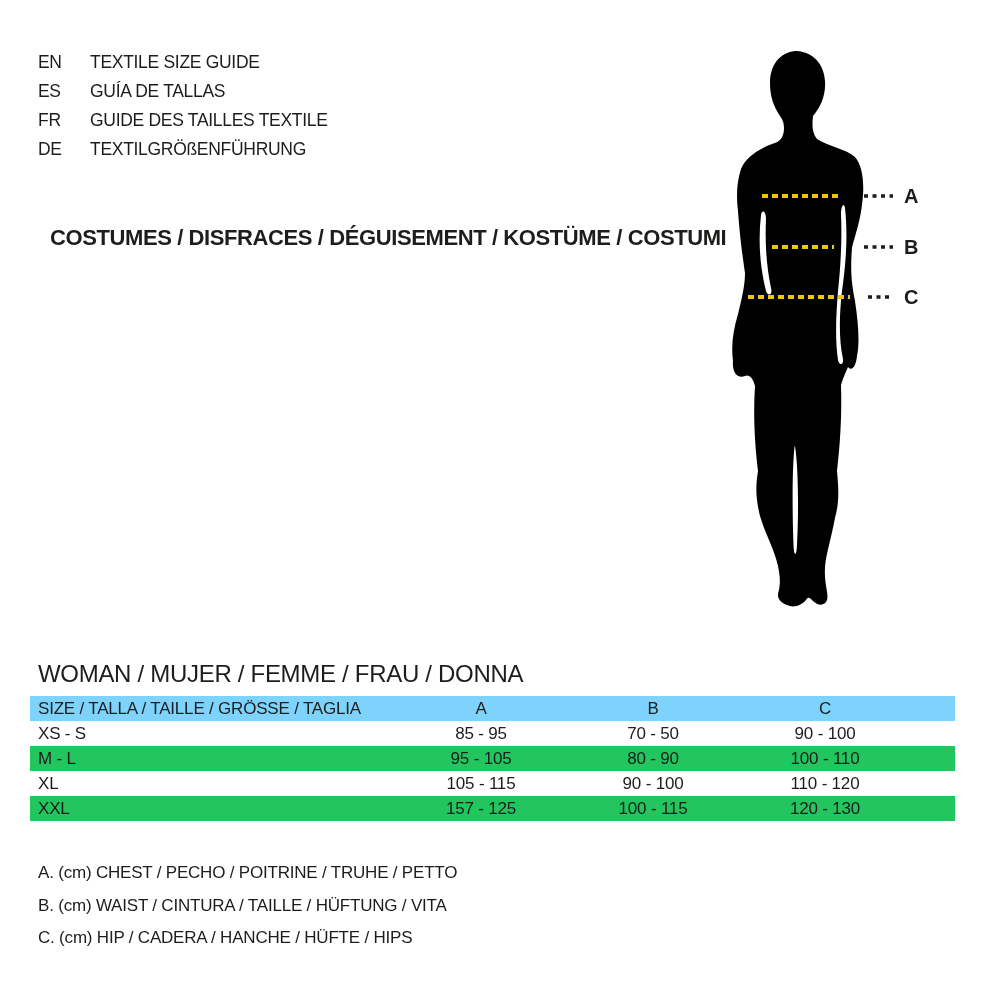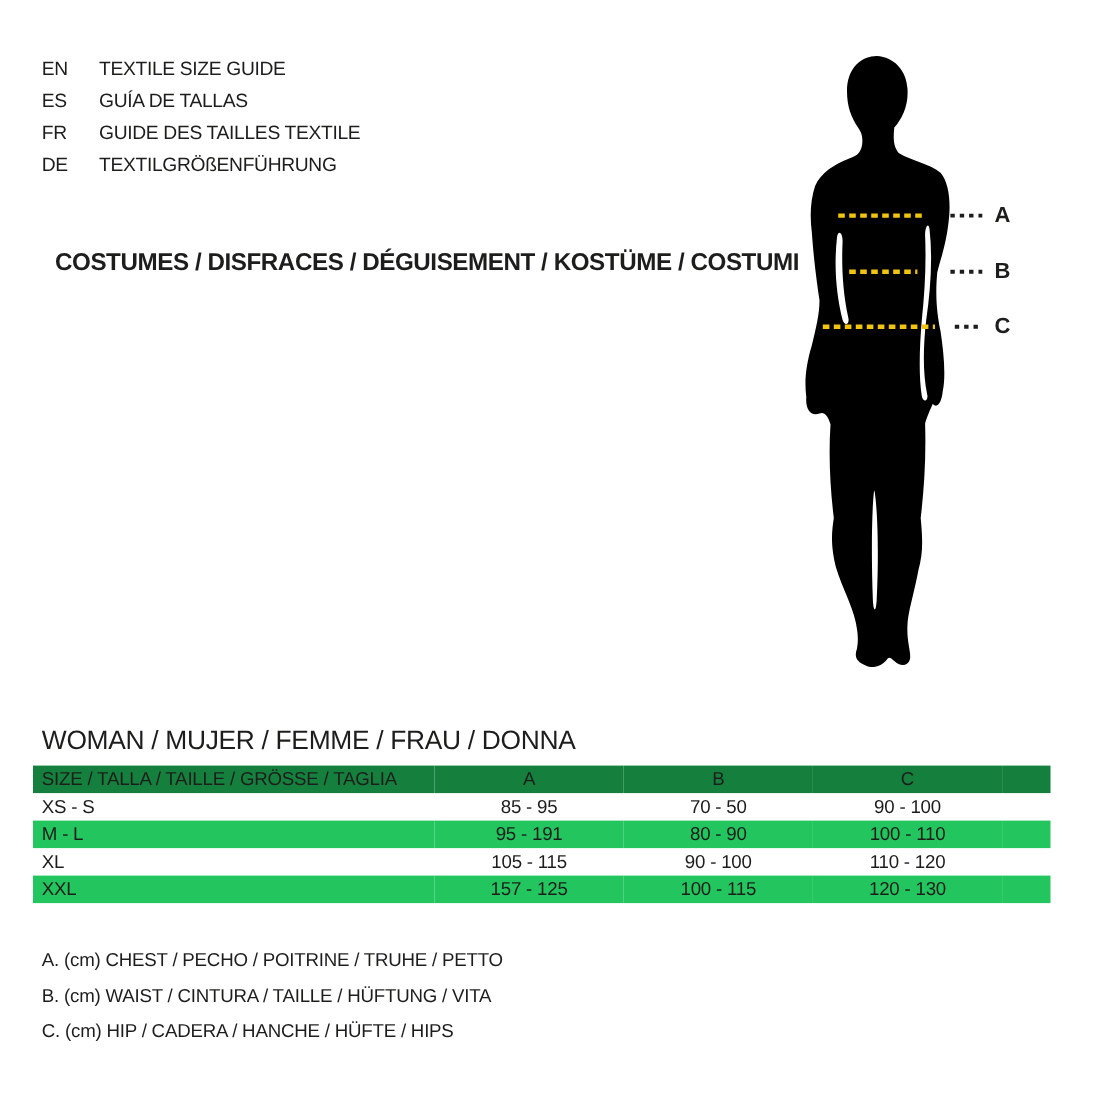--- a/index.html
+++ b/index.html
@@ -45,21 +45,21 @@
 
   
   .size-table {
     position: absolute; left: 30px; top: 696px;
     width: 925px; border-collapse: collapse;
     font-size: 17px; letter-spacing: -0.2px;
   }
   .size-table td { height: 25px; padding: 0; vertical-align: middle; }
   .size-table td.label-col { padding-left: 8px; text-align: left; }
   .size-table td.num-col { text-align: center; }
-  .size-table tr.header-row td { background: #15803d; }
+  .size-table tr.header-row td { background: #7dd3fc; }
   .size-table tr.row-alt td { background: #22c55e; }
 
   
   .notes { position: absolute; left: 38px; top: 857px; }
   .note-line { font-size: 17px; line-height: 32.5px; letter-spacing: -0.2px; white-space: nowrap; }
 </style>
 </head>
 <body>
 
 <div class="canvas">
@@ -179,21 +179,21 @@
     </tr>
     <tr>
       <td class="label-col">XS - S</td>
       <td class="num-col">85 - 95</td>
       <td class="num-col">70 - 50</td>
       <td class="num-col">90 - 100</td>
       <td></td>
     </tr>
     <tr class="row-alt">
       <td class="label-col">M - L</td>
-      <td class="num-col">95 - 191</td>
+      <td class="num-col">95 - 105</td>
       <td class="num-col">80 - 90</td>
       <td class="num-col">100 - 110</td>
       <td></td>
     </tr>
     <tr>
       <td class="label-col">XL</td>
       <td class="num-col">105 - 115</td>
       <td class="num-col">90 - 100</td>
       <td class="num-col">110 - 120</td>
       <td></td>

